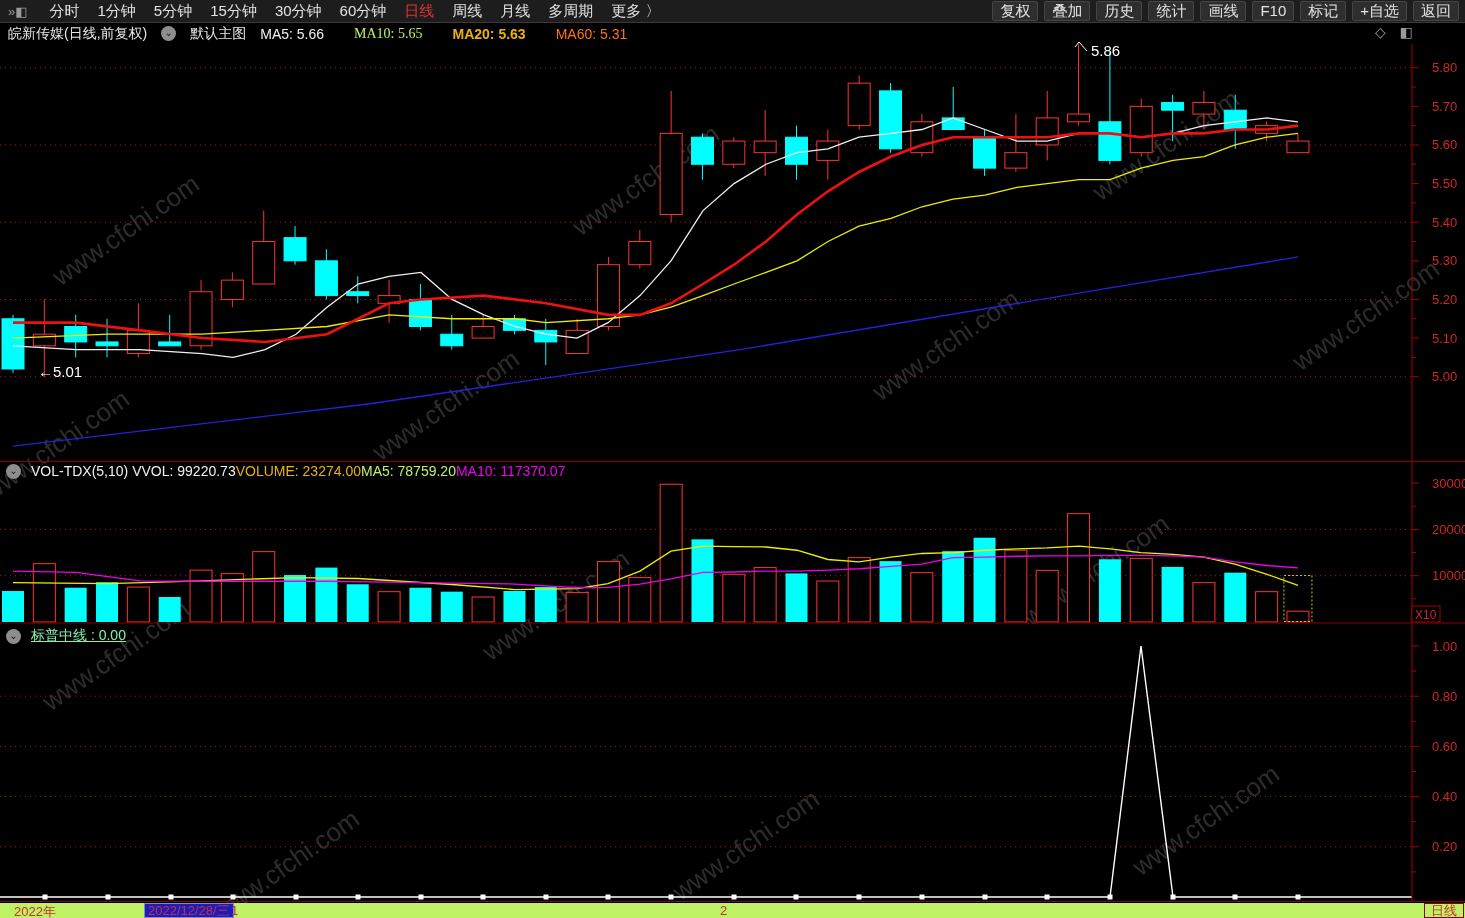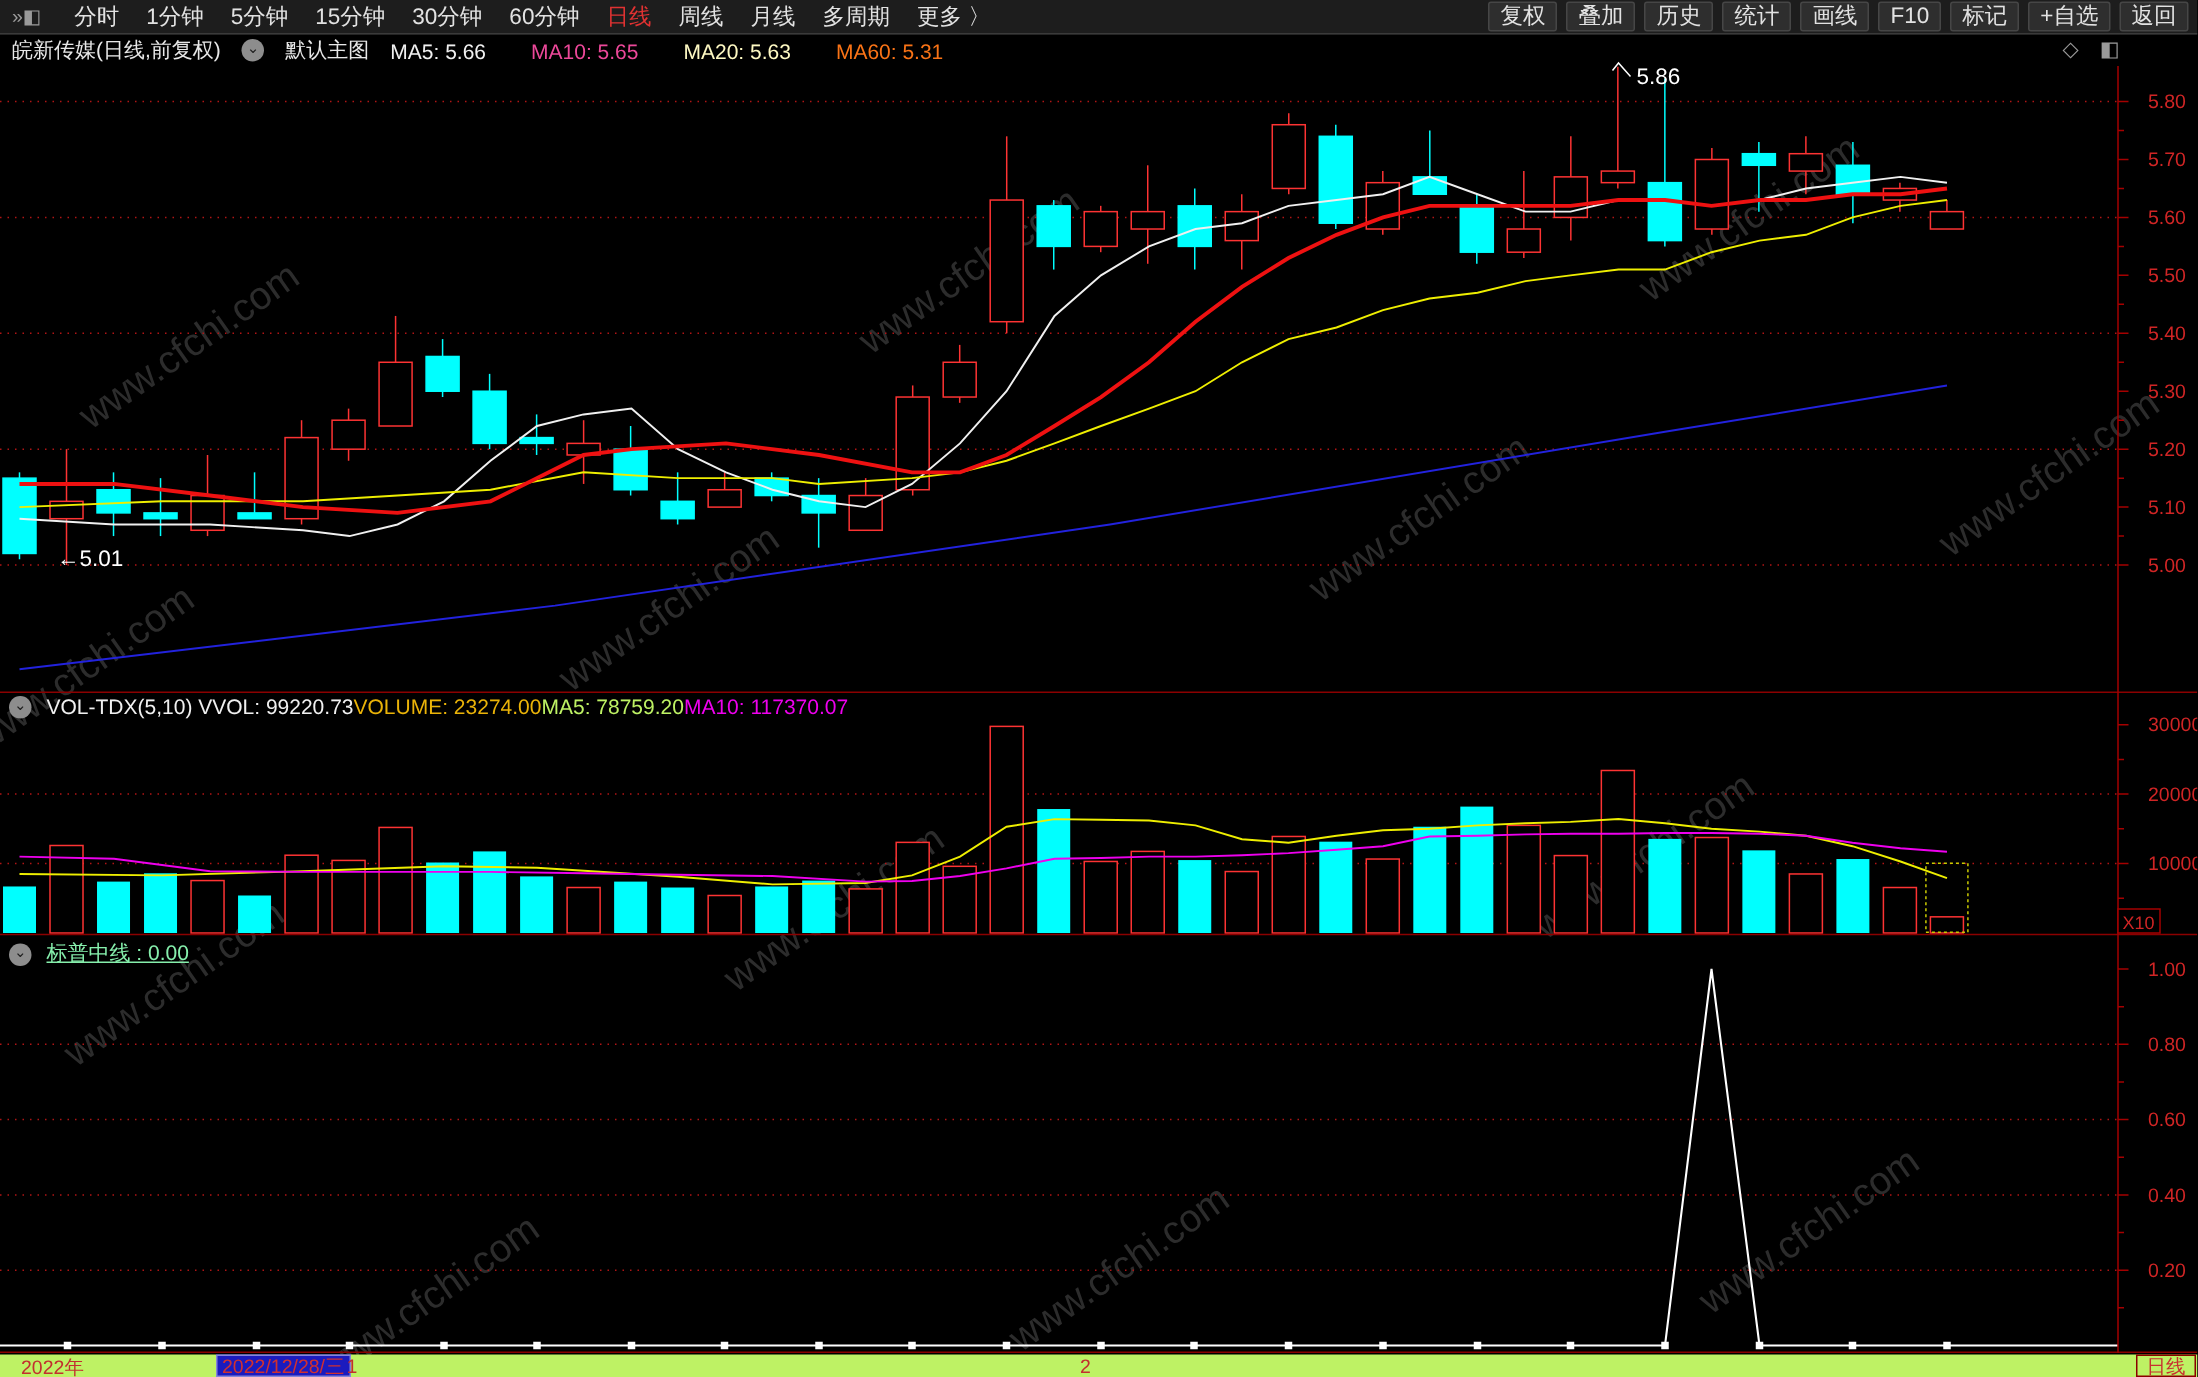--- a/index.html
+++ b/index.html
@@ -71,22 +71,22 @@
         <span class="tb-btn">返回</span>
       </div>
   </div>
 
   <div id="titlerow">
     <span>皖新传媒(日线,前复权)</span>
     <span class="cicon">⌄</span>
     <span>默认主图</span>
     <span id="ma-labels" style="display:flex;gap:30px;">
         <span style="color: rgb(240, 240, 240);">MA5: 5.66</span>
-        <span style="color: #ec4899;">MA10: 5.65</span>
-        <span style="color: #fef9c3;">MA20: 5.63</span>
+        <span style="color: #bef264; font-family: Liberation Serif, serif;">MA10: 5.65</span>
+        <span style="color: #eab308; font-weight: bold;">MA20: 5.63</span>
         <span style="color: #f97316;">MA60: 5.31</span>
       </span>
   </div>
   <div id="titlerow-icons">
     <span>◇</span>
     <span>◧</span>
   </div>
 
   <div class="pane-header" style="top:463px;">
     <span class="cicon">⌄</span>

